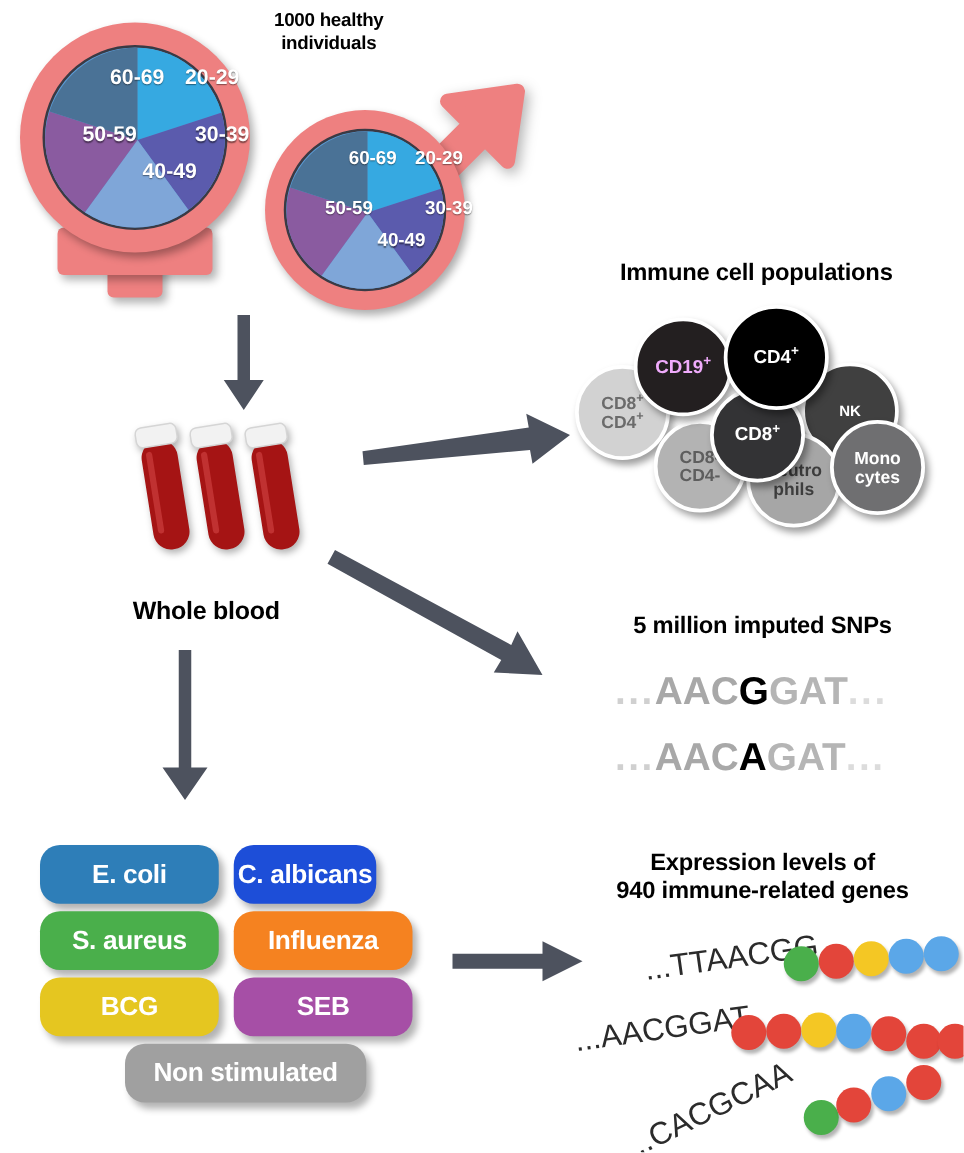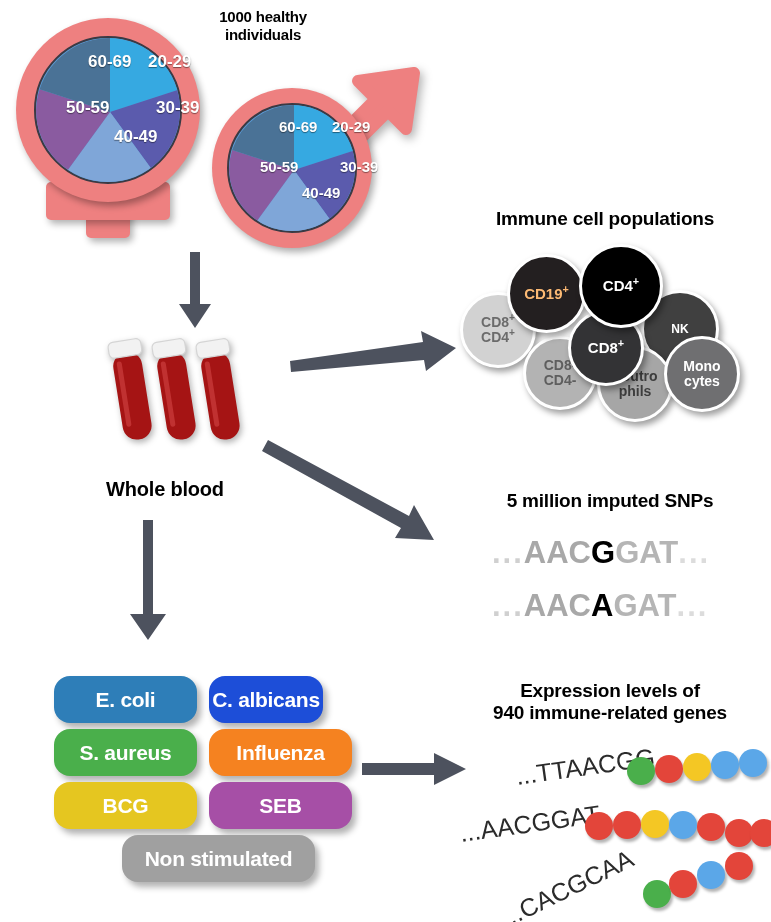--- a/index.html
+++ b/index.html
@@ -91,21 +91,20 @@
   .pill {
     position: absolute;
     border-radius: 16px;
     color: #ffffff;
     font-weight: bold;
     display: flex;
     align-items: center;
     justify-content: center;
     box-shadow: 4px 5px 6px rgba(0,0,0,0.30);
     letter-spacing: -0.3px;
-    margin-left: 22px;
   }
 
   
   .strand { position: absolute; }
   .strand-text {
     position: absolute;
     white-space: nowrap;
     font-family: "Liberation Sans", sans-serif;
     color: #1c1c1c;
     font-weight: normal;
@@ -224,21 +223,21 @@
 
     <div class="cell" style="left:5px; top:54px; width:76px; height:76px; background:#d2d2d2; color:#6b6b6b; font-size:14px; z-index:1;">
       <span>
         <span>CD8</span><sup>+</sup>
       </span>
       <span>
         <span>CD4</span><sup>+</sup>
       </span>
     </div>
 
-    <div class="cell" style="left:52px; top:16px; width:79px; height:79px; background:#231f20; color:#fdba74; font-size:15px; z-index:3;">
+    <div class="cell" style="left:52px; top:16px; width:79px; height:79px; background:#231f20; color:#f0abfc; font-size:15px; z-index:3;">
       <span>
         <span>CD19</span><sup>+</sup>
       </span>
     </div>
 
     <div class="cell" style="left:68px; top:98px; width:74px; height:74px; background:#b3b3b3; color:#5e5e5e; font-size:14px; z-index:2;">
       <span>CD8-</span>
       <span>CD4-</span>
     </div>
 

